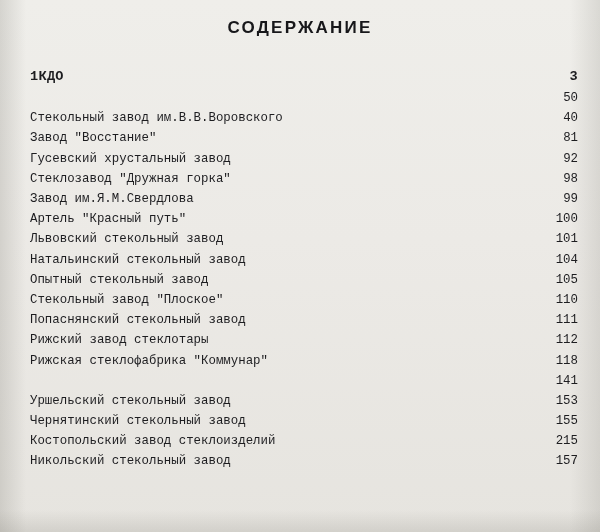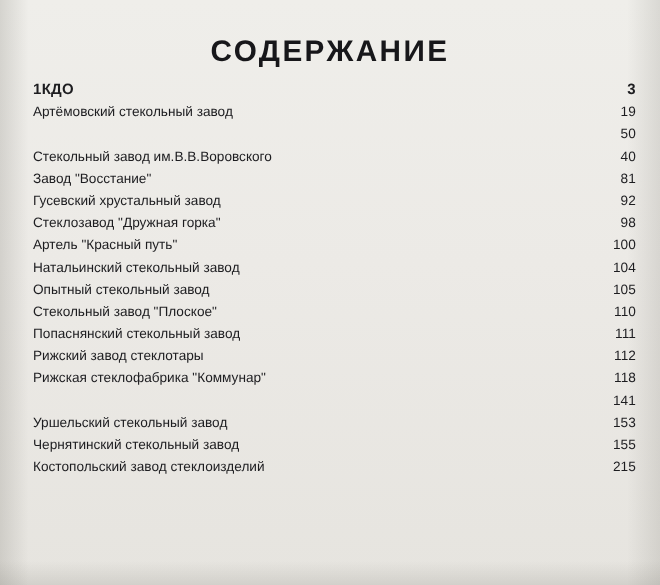--- a/index.html
+++ b/index.html
@@ -30,41 +30,41 @@
       linear-gradient(90deg, rgba(120,118,110,0.22) 0px, rgba(120,118,110,0.0) 26px),
       linear-gradient(270deg, rgba(120,118,110,0.18) 0px, rgba(120,118,110,0.0) 30px),
       linear-gradient(0deg, rgba(120,118,110,0.18) 0px, rgba(120,118,110,0.0) 22px);
   }
   .title {
     position: absolute;
     top: 18px;
     left: 0;
     width: 600px;
     text-align: center;
-    font-size: 27px;
+    font-size: 17px;
     font-weight: bold;
     letter-spacing: 2.2px;
     color: #17171a;
     font-family: "Liberation Sans", sans-serif;
-    margin-top: 13px;
   }
   .toc {
     position: absolute;
     top: 66px;
     left: 30px;
     width: 548px;
   }
   .toc-row {
     display: flex;
-    align-items: flex-end;
+    align-items: center;
     font-size: 12.4px;
     color: #1d1d20;
     line-height: 14px;
     height: 20.2px;
     white-space: nowrap;
+    font-family: Liberation Mono, monospace;
   }
   .toc-row.first {
     font-size: 13.6px;
     font-weight: 600;
     letter-spacing: 0.3px;
     height: 22px;
   }
   .entry-label {
     flex: 0 0 auto;
     padding-right: 2px;
@@ -97,25 +97,20 @@
   <div class="title">СОДЕРЖАНИЕ</div>
 
   <div class="toc">
 
   <div class="toc-row first">
         <span class="entry-label">1КДО</span>
         <span class="dots"></span>
         <span class="page-num">3</span>
       </div>
       <div class="toc-row">
-        <span class="entry-label">Артёмовский стекольный завод</span>
-        <span class="dots"></span>
-        <span class="page-num">19</span>
-      </div>
-      <div class="toc-row">
         <span class="dots"></span>
         <span class="page-num">50</span>
       </div>
       <div class="toc-row">
         <span class="entry-label">Стекольный завод им.В.В.Воровского</span>
         <span class="dots"></span>
         <span class="page-num">40</span>
       </div>
       <div class="toc-row">
         <span class="entry-label">Завод "Восстание"</span>
@@ -126,25 +121,35 @@
         <span class="entry-label">Гусевский хрустальный завод</span>
         <span class="dots"></span>
         <span class="page-num">92</span>
       </div>
       <div class="toc-row">
         <span class="entry-label">Стеклозавод "Дружная горка"</span>
         <span class="dots"></span>
         <span class="page-num">98</span>
       </div>
       <div class="toc-row">
+        <span class="entry-label">Завод им.Я.М.Свердлова</span>
+        <span class="dots"></span>
+        <span class="page-num">99</span>
+      </div>
+      <div class="toc-row">
         <span class="entry-label">Артель "Красный путь"</span>
         <span class="dots"></span>
         <span class="page-num">100</span>
       </div>
       <div class="toc-row">
+        <span class="entry-label">Львовский стекольный завод</span>
+        <span class="dots"></span>
+        <span class="page-num">101</span>
+      </div>
+      <div class="toc-row">
         <span class="entry-label">Натальинский стекольный завод</span>
         <span class="dots"></span>
         <span class="page-num">104</span>
       </div>
       <div class="toc-row">
         <span class="entry-label">Опытный стекольный завод</span>
         <span class="dots"></span>
         <span class="page-num">105</span>
       </div>
       <div class="toc-row">
@@ -179,15 +184,20 @@
       <div class="toc-row">
         <span class="entry-label">Чернятинский стекольный завод</span>
         <span class="dots"></span>
         <span class="page-num">155</span>
       </div>
       <div class="toc-row">
         <span class="entry-label">Костопольский завод стеклоизделий</span>
         <span class="dots"></span>
         <span class="page-num">215</span>
       </div>
+      <div class="toc-row">
+        <span class="entry-label">Никольский стекольный завод</span>
+        <span class="dots"></span>
+        <span class="page-num">157</span>
+      </div>
     </div>
 
 </div>
 
 </body></html>

